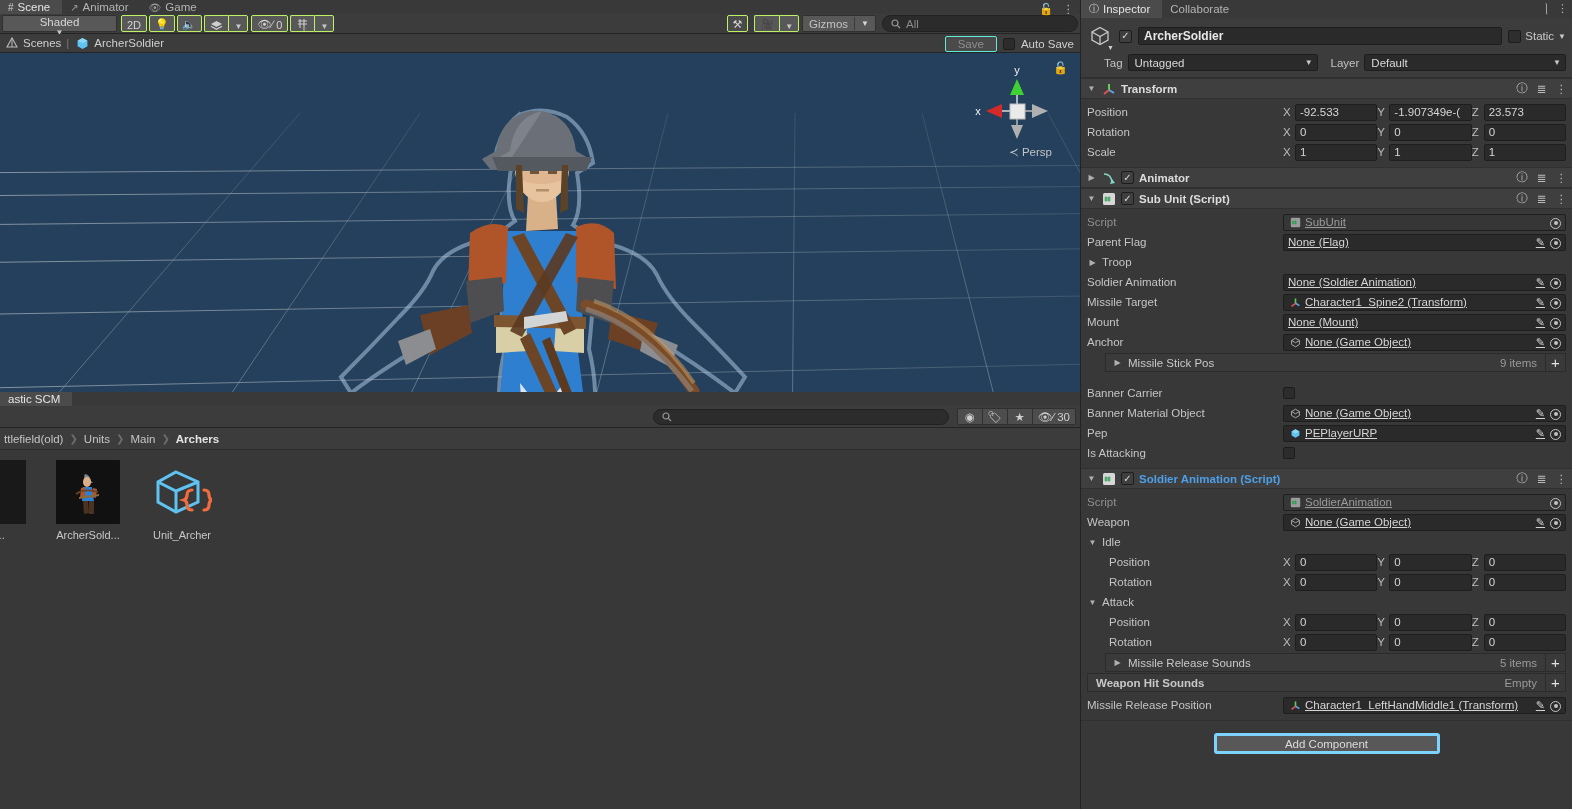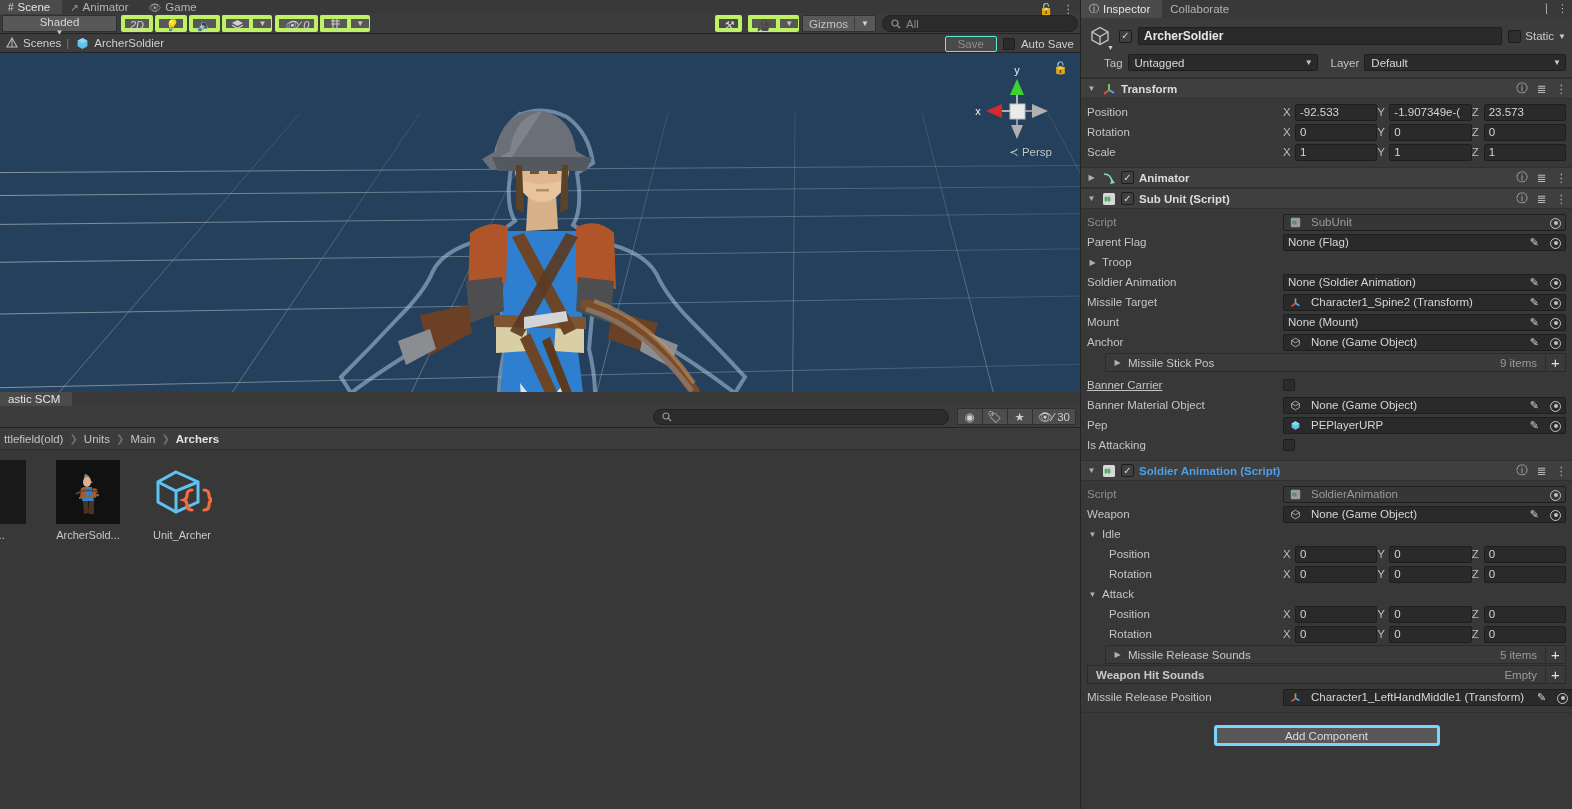--- a/index.html
+++ b/index.html
@@ -19,22 +19,22 @@
            position:relative; overflow:hidden; }
   .tab{ height:14px; padding:0 12px 0 8px; display:flex; align-items:center; gap:4px;
         color:#b4b4b4; font-size:11.5px; background:transparent; white-space:nowrap;}
   .tab.active{ background:#4b4b4b; color:#e4e4e4; }
   .tabicon{ font-size:10px; opacity:.85; display:inline-block; }
 
   
   .scenetoolbar{ height:20px; background:#3c3c3c; border-bottom:1px solid #242424;
                  display:flex; align-items:center; padding:0 2px; gap:0; }
   .tbbtn{ height:17px; min-width:20px; padding:0 5px; background:#585858;
-          border:4px solid #bef264; border-radius:2px; display:flex; align-items:flex-start;
-          justify-content:center; color:#d2d2d2; font-size:11px; margin-right:2px;font-style:italic; }
+          border:1px solid #bef264; border-radius:2px; display:flex; align-items:flex-end;
+          justify-content:center; color:#d2d2d2; font-size:11px; margin-right:2px; }
   .tbbtn.flat{ background:#4a4a4a; }
   .tbgroup{ display:flex; align-items:center; margin-right:3px; }
   .tbgroup .tbbtn{ margin-right:0; border-radius:0; border-right-width:0;}
   .tbgroup .tbbtn:first-child{ border-top-left-radius:2px;border-bottom-left-radius:2px;}
   .tbgroup .tbbtn:last-child{ border-right-width:1px; border-top-right-radius:2px;border-bottom-right-radius:2px;}
   .shadedsel{ width:115px; height:17px; background:#585858; border:1px solid #303030;
               border-radius:2px; display:flex; align-items:center; padding:0 4px;
               justify-content:space-between; color:#d6d6d6; margin-right:4px;flex-direction:column; }
   .caret{ font-size:8px; color:#c8c8c8; }
   .gizmosbtn{ height:17px; background:#585858; border:1px solid #303030;border-radius:2px;
@@ -127,21 +127,21 @@
 
   .prop-body{ padding:3px 6px 5px 6px; }
   .prow{ display:flex; align-items:center; height:20px; }
   .pname{ width:196px; color:#c4c4c4; display:flex; align-items:center; gap:4px; flex:0 0 auto;}
   .pname.dim{ color:#8e8e8e; }
   .pname.indent2{ padding-left:22px; }
   .pval{ flex:1; display:flex; align-items:center; gap:0; }
 
   .objfield{ flex:1; height:17px; background:#2a2a2a; border:1px solid #1e1e1e;
              border-radius:2px; display:flex; align-items:center; padding:0 2px 0 4px;
-             gap:9px; color:#d5d5d5; overflow:hidden; white-space:nowrap;}
+             gap:3px; color:#d5d5d5; overflow:hidden; white-space:nowrap;text-decoration:underline;}
   .objfield.dis{ background:#363636; color:#9a9a9a; }
   .objfield .txt{ overflow:hidden; text-overflow:clip; white-space:nowrap; }
   .objfield .pencil{ margin-left:auto; color:#cfcfcf; font-size:11px; padding-left:4px;}
   .objfield .target{ color:#cfcfcf; font-size:11px; padding:0 2px;}
   .radio-o{ width:11px;height:11px; border:1.4px solid #c2c2c2; border-radius:50%;
             display:inline-flex; align-items:center; justify-content:center;}
   .radio-o i{ width:4px;height:4px;background:#c2c2c2;border-radius:50%; display:block;}
 
   .xyz{ display:flex; flex:1; gap:0; align-items:center; }
   .axis{ display:flex; align-items:center; flex:1; gap:3px; }
@@ -775,21 +775,21 @@
 
         <div class="listrow indented">
           <div class="lr-left">
             <span class="foldout">▶</span>
             <span>Missile Stick Pos</span>
           </div>
           <span class="lr-count">9 items</span>
           <span class="plusbtn">+</span>
         </div>
 
-        <div class="prow" style="margin-top:3px;text-decoration:underline;">
+        <div class="prow" style="margin-top:11px;">
           <div class="pname">Banner Carrier</div>
           <div class="pval">
               <span class="cbox"></span>
             </div>
         </div>
 
         <div class="prow">
           <div class="pname">Banner Material Object</div>
           <div class="pval">
             <div class="objfield">

